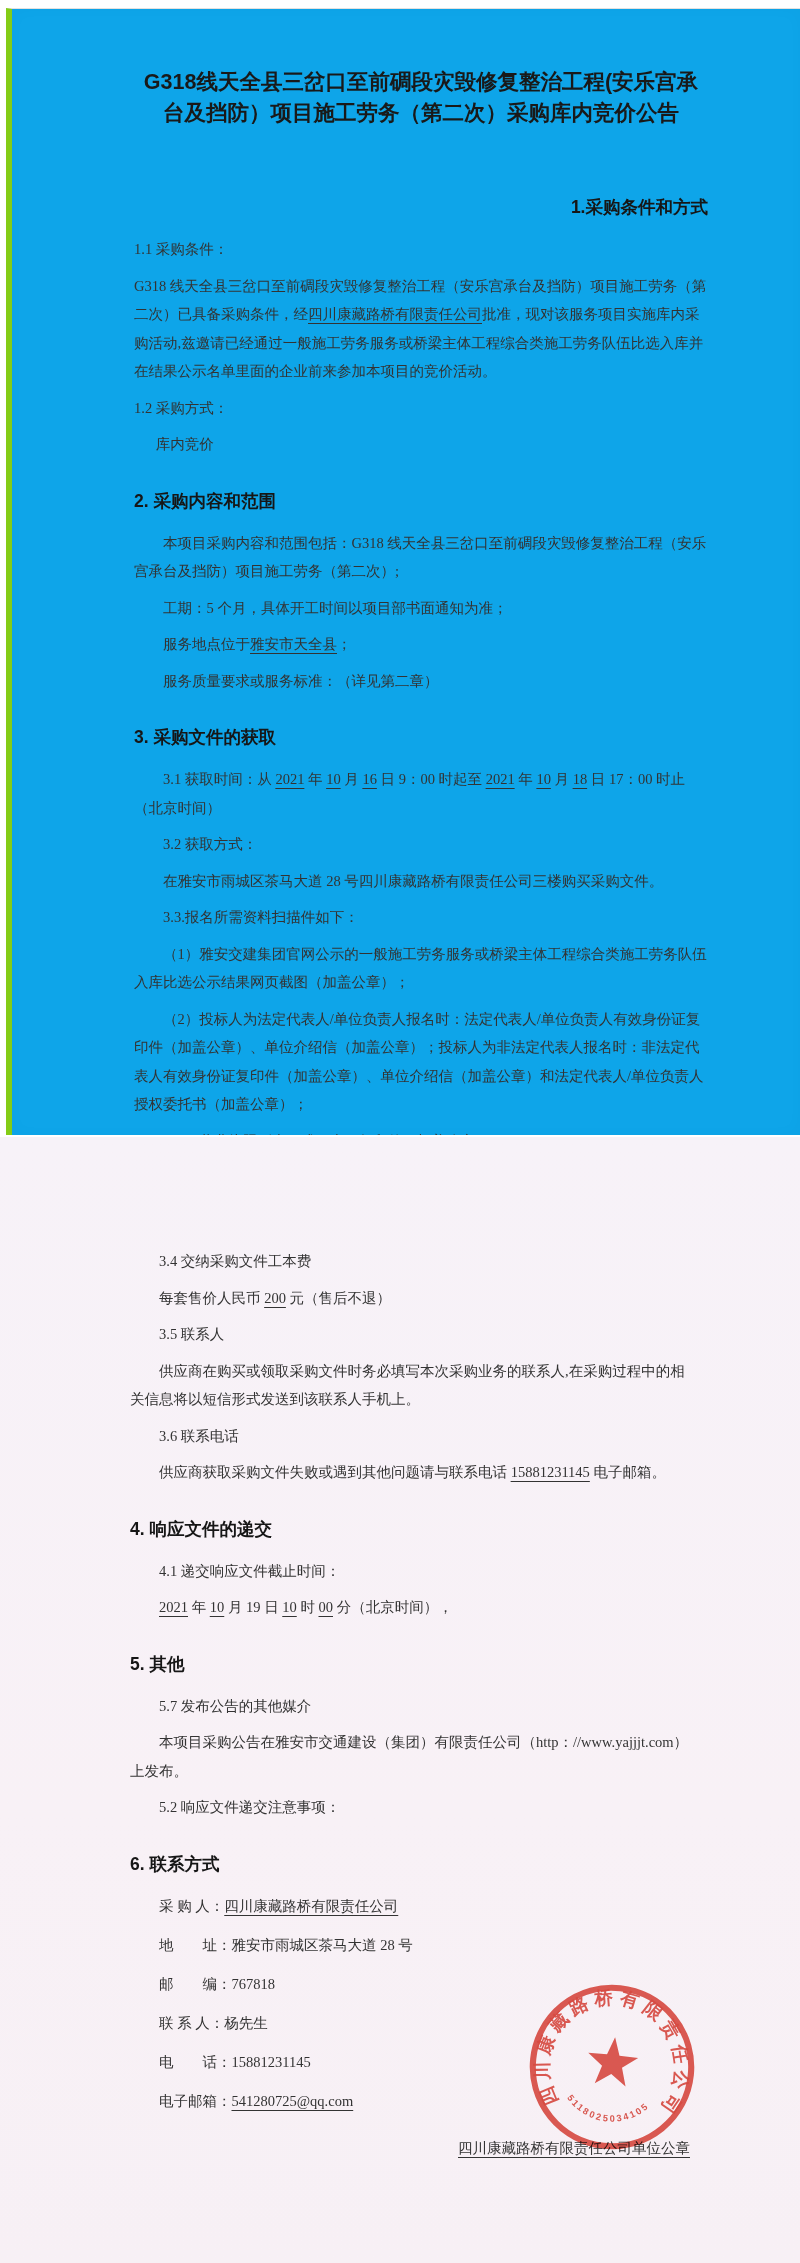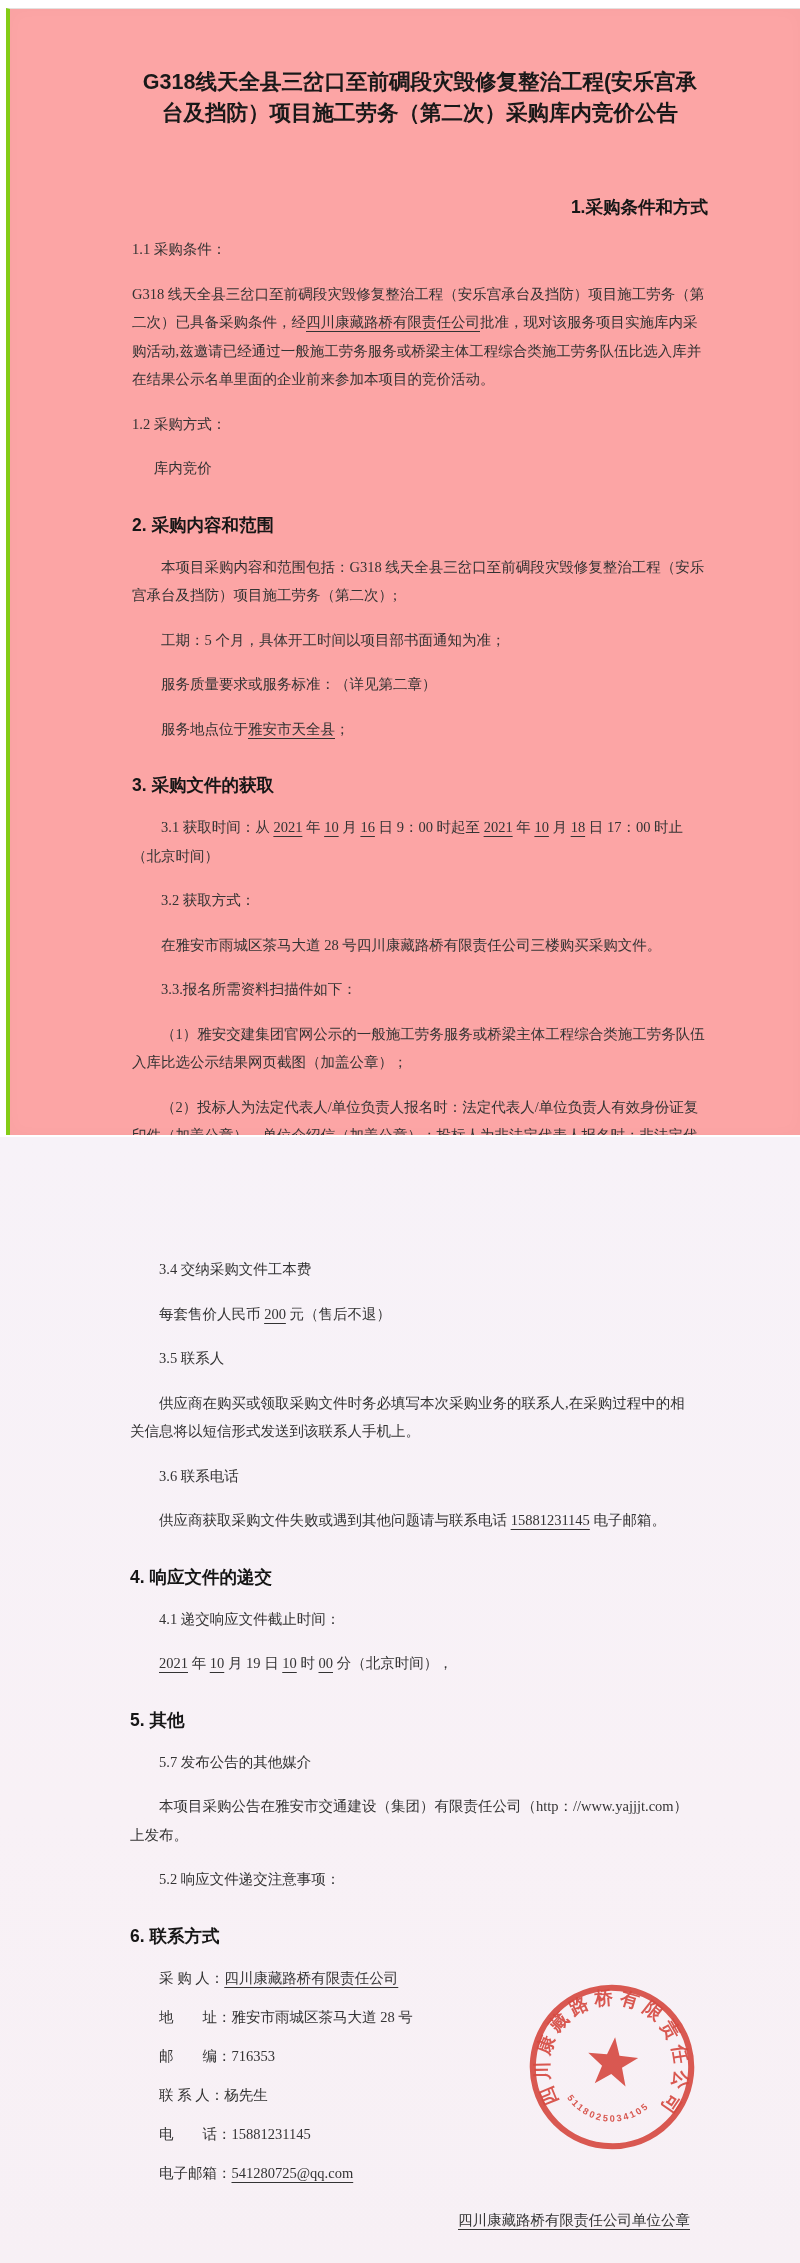--- a/index.html
+++ b/index.html
@@ -4,44 +4,44 @@
 <style>
   html,body{margin:0;padding:0;}
   body{
     width:800px;height:2263px;position:relative;background:#ffffff;
     font-family:"Liberation Serif","DejaVu Serif",serif;
     color:#2f2f2f;-webkit-font-smoothing:antialiased;
   }
   .page{box-sizing:border-box;position:absolute;overflow:hidden;}
   .page1{
     top:8px;left:6px;width:794px;height:1127px;
-    background:#fca5a5;
+    background:#0ea5e9;
     border-top:1px solid #e3e1df;
-    border-left:4px solid #84cc16;
+    border-left:6px solid #84cc16;
     padding:58px 92px 0 122px;
     box-shadow:inset 0 0 18px rgba(0,0,0,0.02);
   }
   .page2{
     top:1137px;left:0;width:800px;height:1126px;
     background:linear-gradient(180deg,#f7f2f8 0%,#f8f1f6 60%,#f7f0f5 100%);
     padding:102px 110px 0 130px;
   }
   .doc-title{
     text-align:center;font-family:"Liberation Sans","DejaVu Sans",sans-serif;
     font-weight:bold;font-size:21.5px;line-height:31px;color:#191919;
     margin:0 -14px;
   }
   .doc-title span{display:block;}
   .sec-h{
     font-family:"Liberation Sans","DejaVu Sans",sans-serif;
     font-weight:bold;font-size:17.5px;line-height:24px;color:#161616;
     margin:30px 0 16px 0;
   }
   .sec-h.first{margin-top:66px;text-align:right;}
-  p{margin:16px 0;font-size:14.5px;line-height:28.5px;color:#333;}
+  p{margin:8px 0;font-size:14.5px;line-height:28.5px;color:#333;}
   .ind{text-indent:2em;}       
   .ind15{text-indent:1.5em;}
   .u{text-decoration:underline;text-decoration-thickness:1px;text-underline-offset:4px;}
   .ext{padding-right:62px;}
   .contact{margin:11px 0;line-height:28px;}
   .clabel{white-space:pre;}
   .sign-block{margin-top:18px;text-align:right;position:relative;z-index:1;}
   .sign-block p{margin:6px 0;line-height:30px;}
   .seal{
     position:absolute;left:524px;top:842px;width:176px;height:176px;
@@ -64,22 +64,22 @@
   <p>1.1 采购条件：</p>
   <p><span>G318 线天全县三岔口至前碉段灾毁修复整治工程（安乐宫承台及挡防）项目施工劳务（第二次）已具备采购条件，经</span><span class="u">四川康藏路桥有限责任公司</span><span>批准，现对该服务项目实施库内采购活动,兹邀请已经通过一般施工劳务服务或桥梁主体工程综合类施工劳务队伍比选入库并在结果公示名单里面的企业前来参加本项目的竞价活动。</span></p>
 
   <p>1.2 采购方式：</p>
   <p class="ind15">库内竞价</p>
 
   <div class="sec-h">2. 采购内容和范围</div>
 
   <p class="ind">本项目采购内容和范围包括：G318 线天全县三岔口至前碉段灾毁修复整治工程（安乐宫承台及挡防）项目施工劳务（第二次）;</p>
   <p class="ind">工期：5 个月，具体开工时间以项目部书面通知为准；</p>
+  <p class="ind"><span>服务地点位于</span><span class="u">雅安市天全县</span><span>；</span></p>
   <p class="ind">服务质量要求或服务标准：（详见第二章）</p>
-  <p class="ind"><span>服务地点位于</span><span class="u">雅安市天全县</span><span>；</span></p>
 
   <div class="sec-h">3. 采购文件的获取</div>
 
   <p class="ind"><span>3.1 获取时间：从 </span><span class="u">2021</span><span> 年 </span><span class="u">10</span><span> 月 </span><span class="u">16</span><span> 日 9：00 时起至 </span><span class="u">2021</span><span> 年 </span><span class="u">10</span><span> 月 </span><span class="u">18</span><span> 日 17：00 时止（北京时间）</span></p>
   <p class="ind">3.2 获取方式：</p>
   <p class="ind">在雅安市雨城区茶马大道 28 号四川康藏路桥有限责任公司三楼购买采购文件。</p>
   <p class="ind">3.3.报名所需资料扫描件如下：</p>
   <p class="ind">（1）雅安交建集团官网公示的一般施工劳务服务或桥梁主体工程综合类施工劳务队伍入库比选公示结果网页截图（加盖公章）；</p>
   <p class="ind">（2）投标人为法定代表人/单位负责人报名时：法定代表人/单位负责人有效身份证复印件（加盖公章）、单位介绍信（加盖公章）；投标人为非法定代表人报名时：非法定代表人有效身份证复印件（加盖公章）、单位介绍信（加盖公章）和法定代表人/单位负责人授权委托书（加盖公章）；</p>
   <p class="ind">（3）营业执照副本（或正本）复印件（加盖公章）。</p>
@@ -108,21 +108,21 @@
 
   <div class="sec-h">6. 联系方式</div>
 
   <p class="contact ind">
     <span class="clabel">采 购 人：</span><span class="u ext">四川康藏路桥有限责任公司</span>
   </p>
   <p class="contact ind">
     <span class="clabel">地　　址：</span><span>雅安市雨城区茶马大道 28 号</span>
   </p>
   <p class="contact ind">
-    <span class="clabel">邮　　编：</span><span>716353</span>
+    <span class="clabel">邮　　编：</span><span>767818</span>
   </p>
   <p class="contact ind">
     <span class="clabel">联 系 人：</span><span>杨先生</span>
   </p>
   <p class="contact ind">
     <span class="clabel">电　　话：</span><span>15881231145</span>
   </p>
   <p class="contact ind">
     <span class="clabel">电子邮箱：</span><span class="u">541280725@qq.com</span>
   </p>

